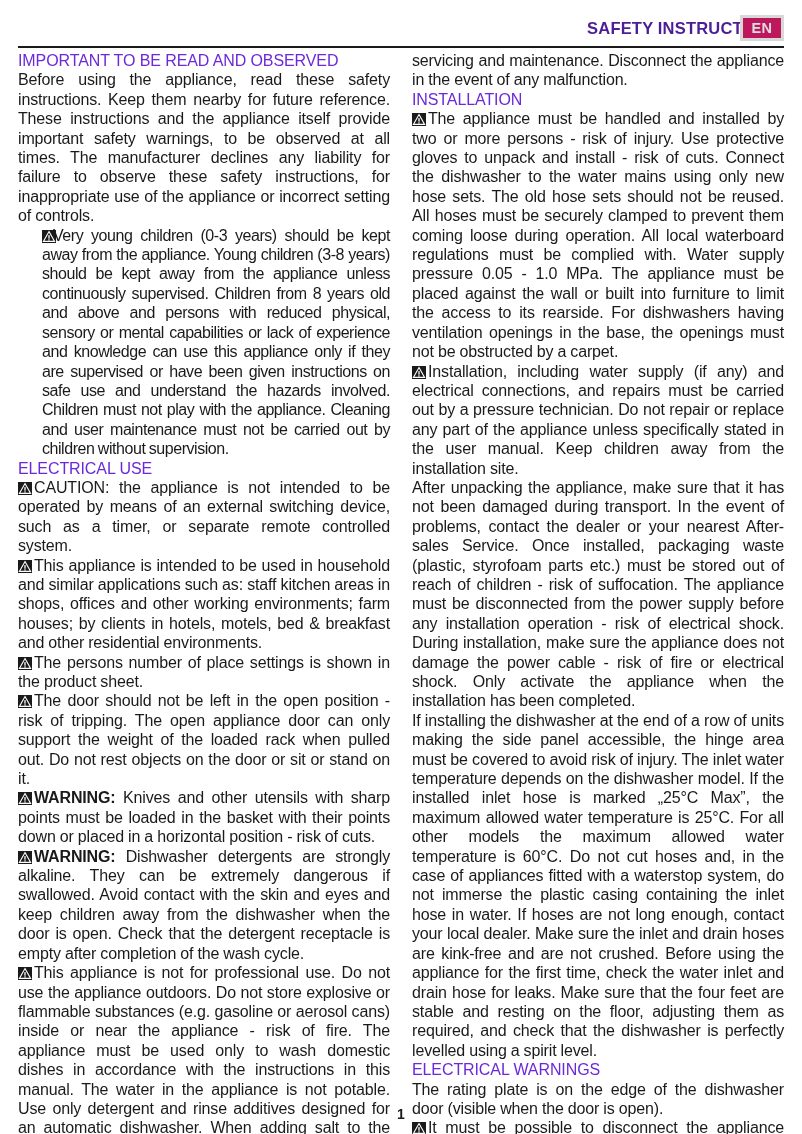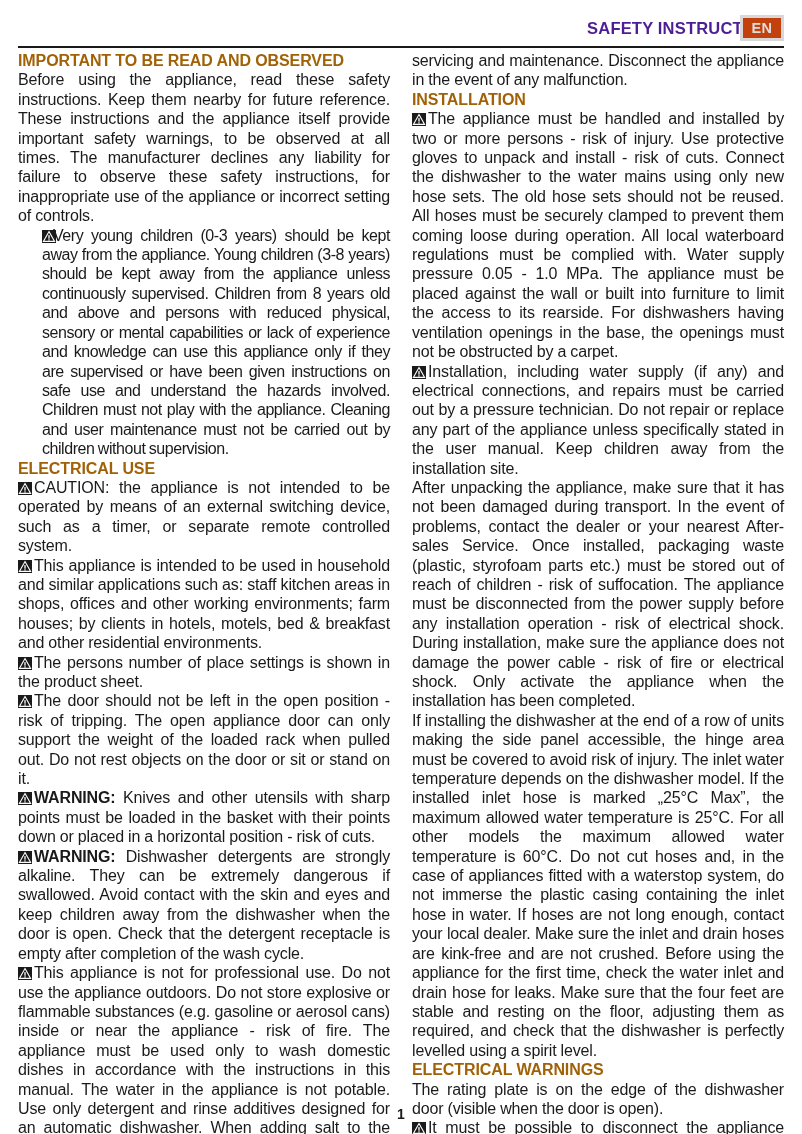--- a/index.html
+++ b/index.html
@@ -39,21 +39,21 @@
     font-weight: bold;
     letter-spacing: 0.2px;
     color: #4c1d95;
   }
   .lang-badge {
     position: absolute;
     right: 0px;
     top: 15px;
     width: 44px;
     height: 26px;
-    background: #c2410c;
+    background: #be185d;
     border: 3px solid #d8d8d8;
     box-sizing: border-box;
     color: #dedede;
     font-size: 14.5px;
     font-weight: bold;
     letter-spacing: 0.5px;
     display: flex;
     align-items: center;
     justify-content: center;
     line-height: 1;
@@ -70,26 +70,26 @@
     gap: 22px;
     align-items: flex-start;
   }
   .col {
     width: 372px;
     flex: 0 0 372px;
   }
 
   h2.sec {
     font-size: 16px;
-    font-weight: bold;
+    font-weight: normal;
     margin: 0;
     padding: 0;
     line-height: 19.4px;
     letter-spacing: -0.1px;
-    color: #a16207;
+    color: #6d28d9;
   }
   p.body {
     font-size: 16px;
     line-height: 19.4px;
     margin: 0;
     padding: 0;
     text-align: justify;
     text-justify: inter-word;
     letter-spacing: -0.15px;
     color: #1a1a1a;

